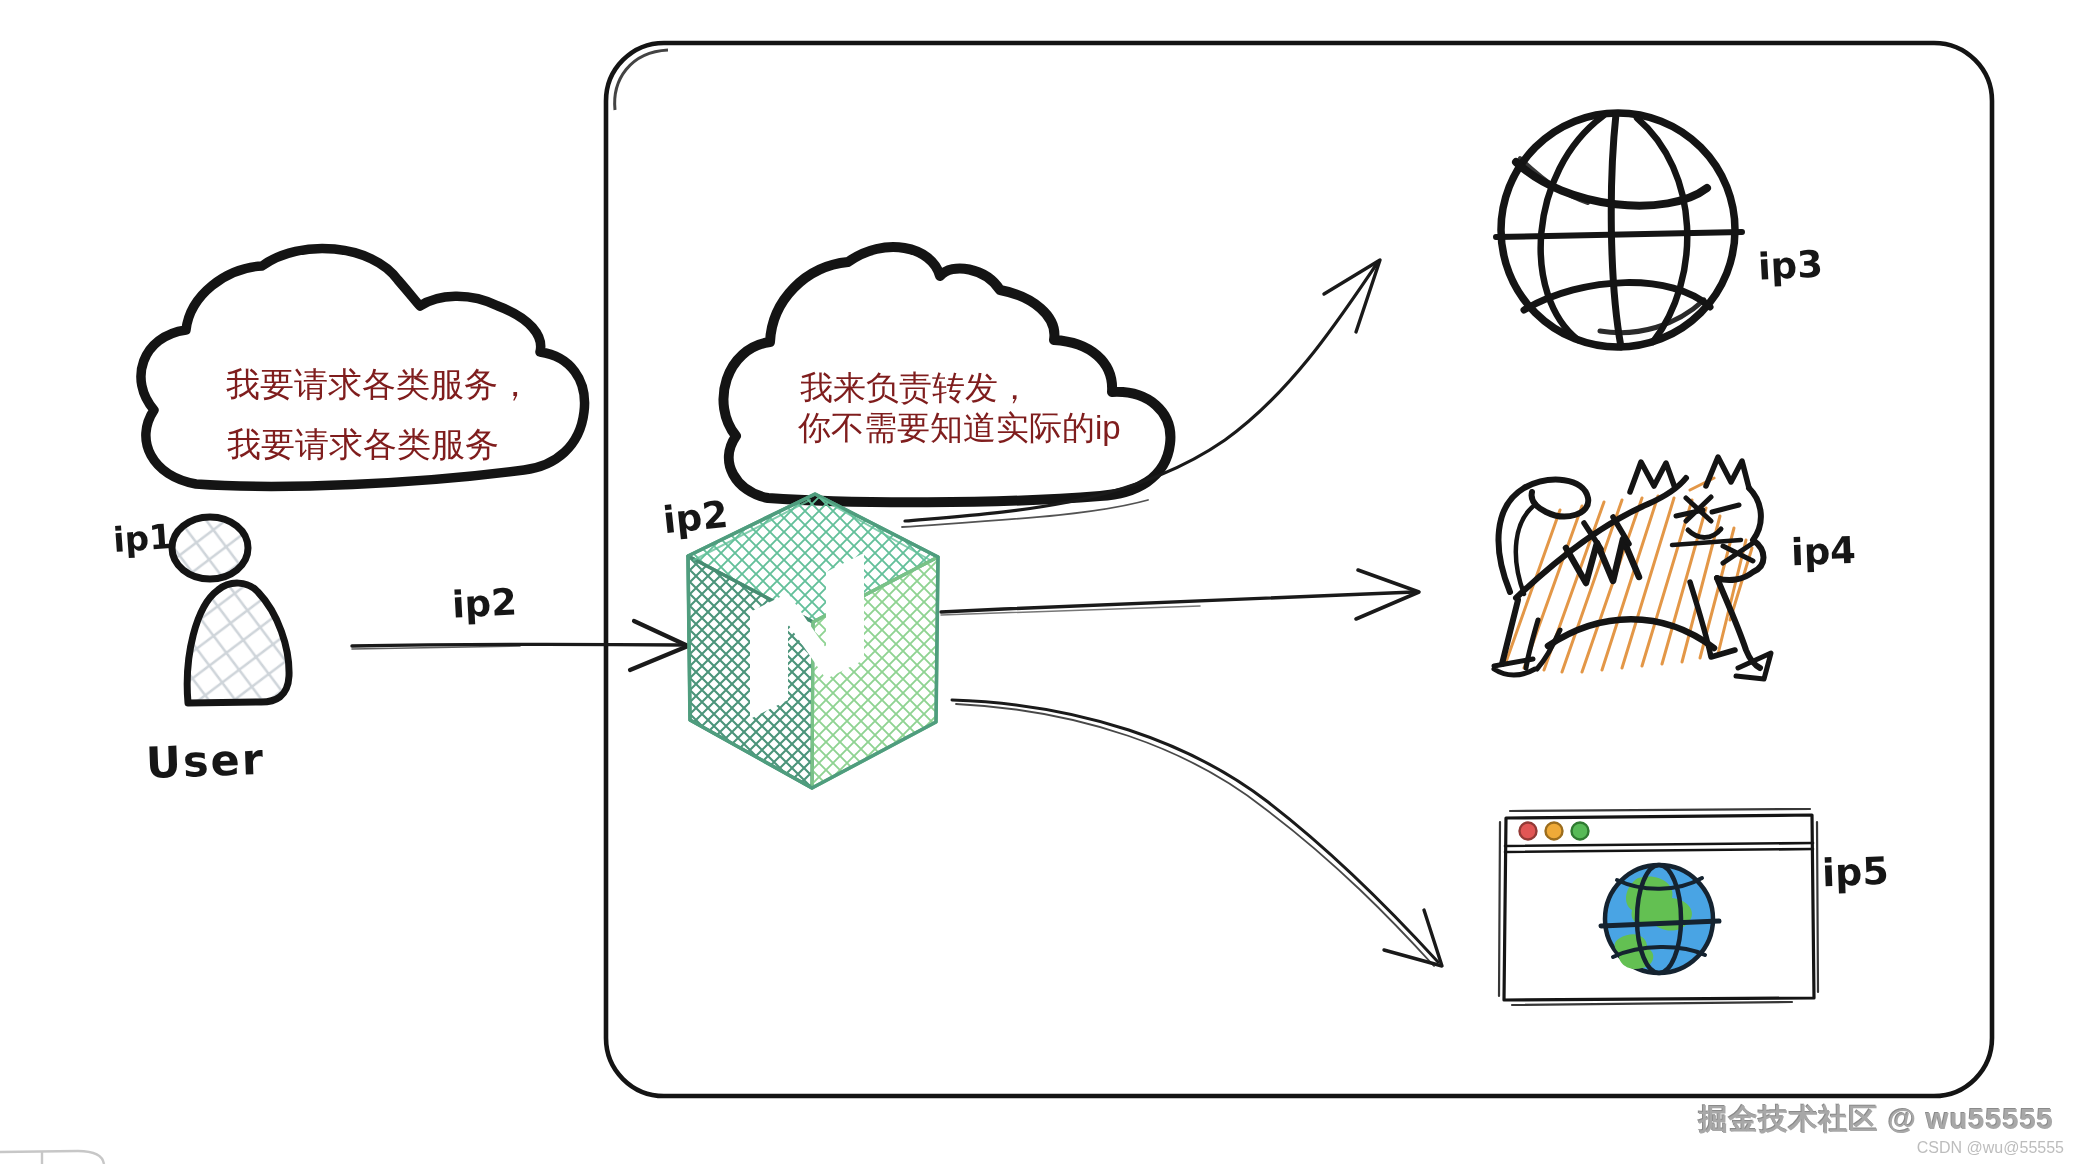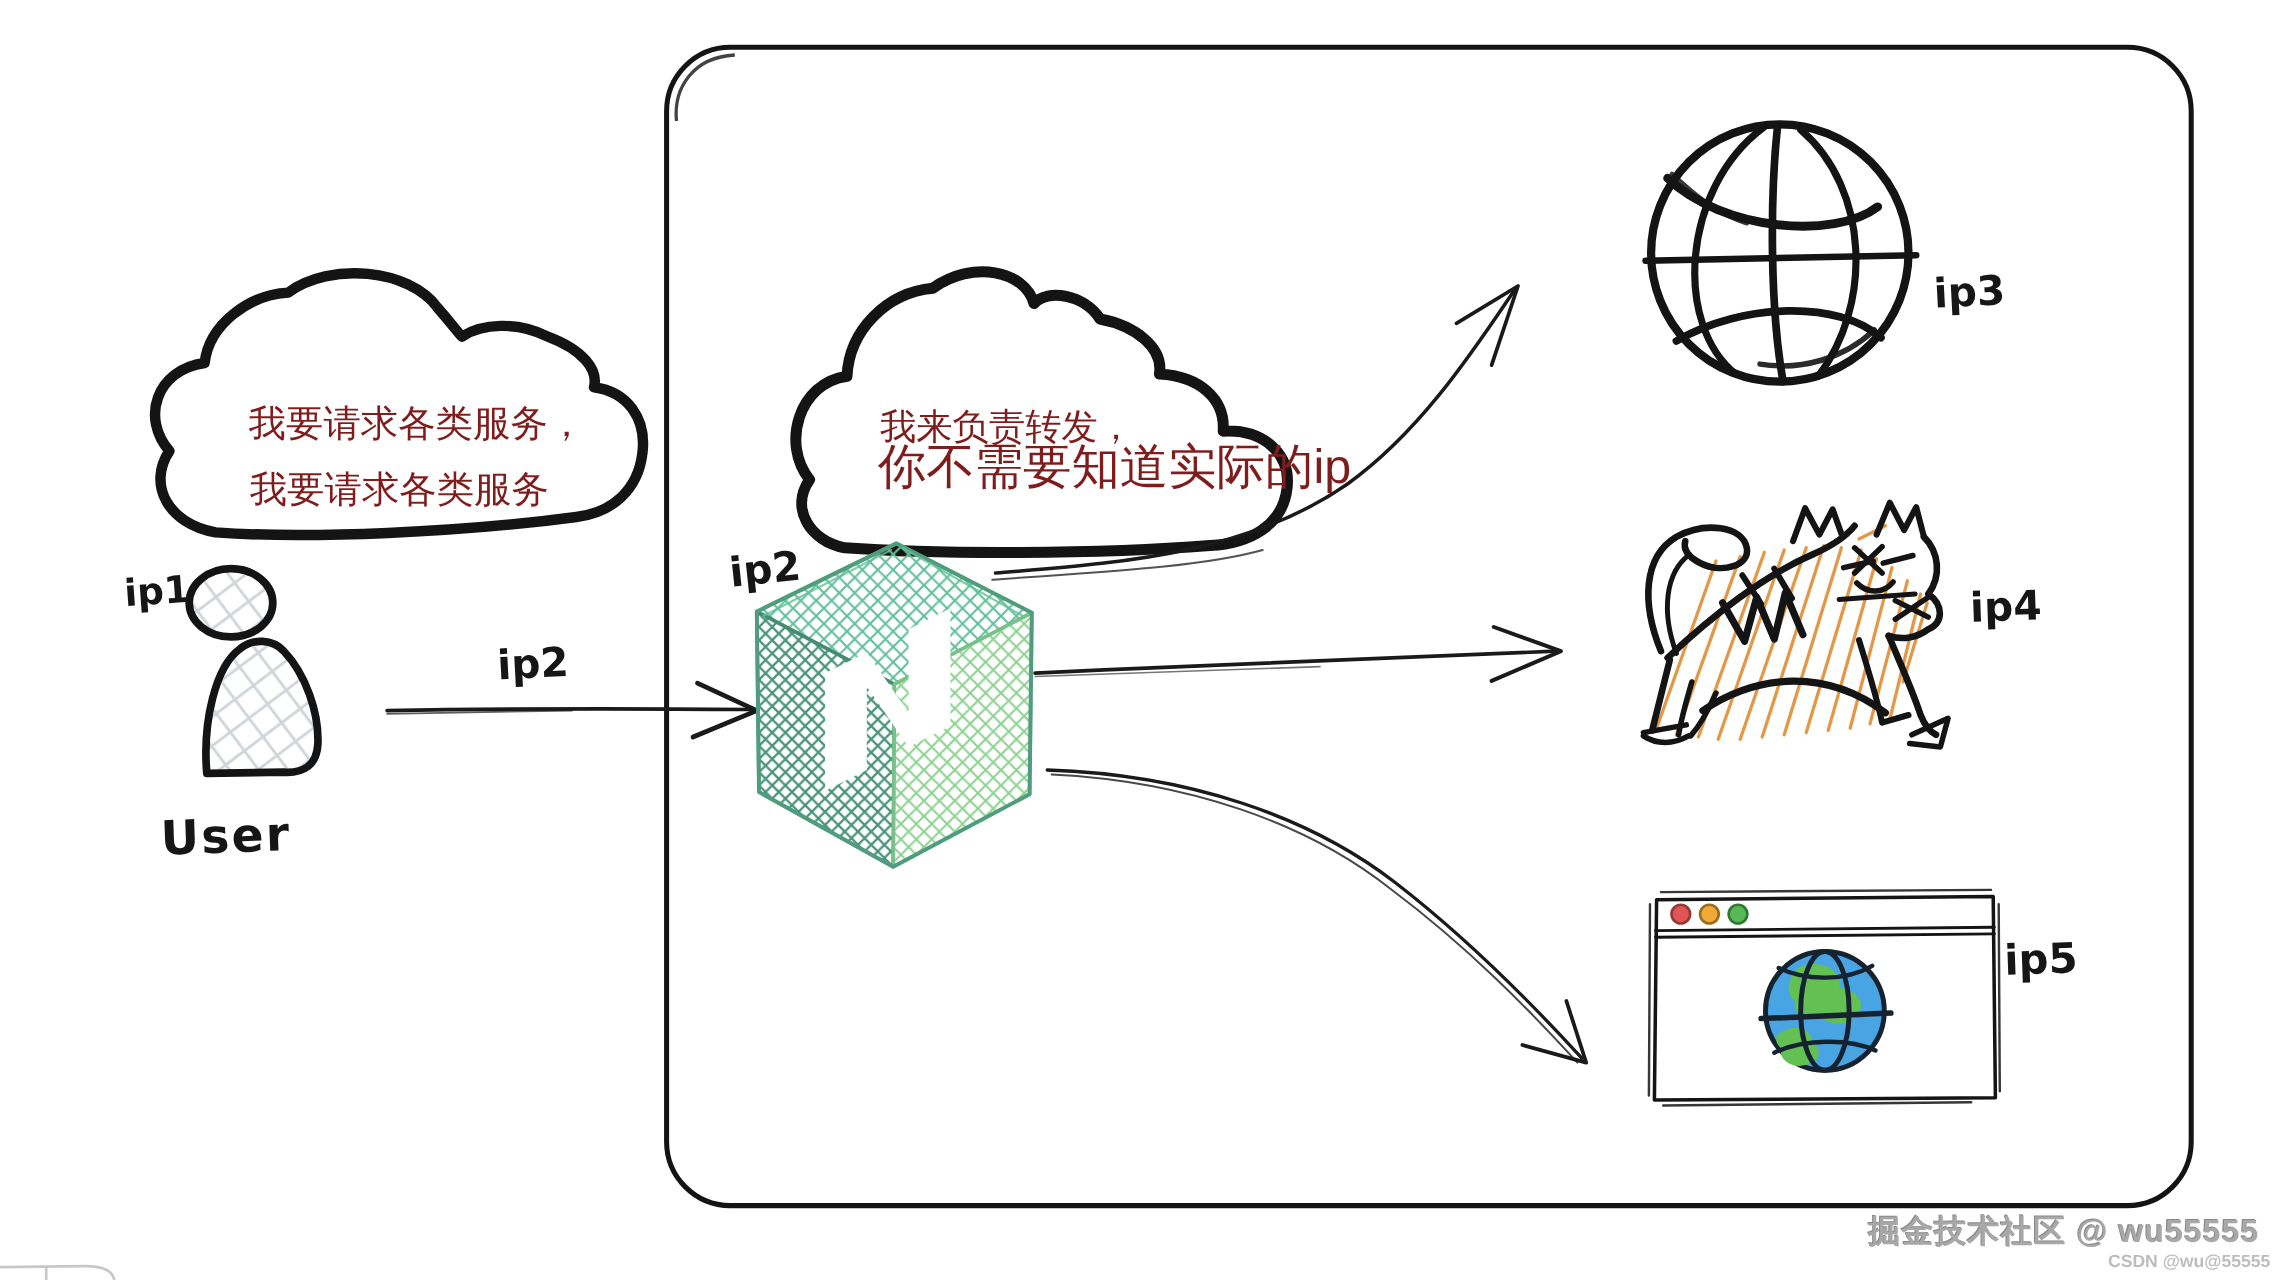--- a/index.html
+++ b/index.html
@@ -13,35 +13,35 @@
     font-family:"Liberation Sans","DejaVu Sans",sans-serif;
     font-weight:500;color:#7f1d1d;letter-spacing:0px;white-space:nowrap;
   }
   .hand{
     font-family:"DejaVu Sans","Liberation Sans",sans-serif;
     font-weight:700;color:#161616;white-space:nowrap;
   }
   .bubble1-l1{left:226px;top:362px;font-size:34px;}
   .bubble1-l2{left:227px;top:422px;font-size:34px;}
   .bubble2-l1{left:800px;top:366px;font-size:33px;}
-  .bubble2-l2{left:798px;top:395px;font-size:44px;}
+  .bubble2-l2{left:798px;top:406px;font-size:33px;}
   .lbl-ip1{left:113px;top:518px;font-size:34px;transform:rotate(-4deg);}
   .lbl-user{left:146px;top:736px;font-size:43px;transform:rotate(-2deg);letter-spacing:2px;}
   .lbl-ip2-arrow{left:452px;top:582px;font-size:37px;transform:rotate(-3deg);}
   .lbl-ip2-cube{left:663px;top:496px;font-size:37px;transform:rotate(-6deg);}
   .lbl-ip3{left:1758px;top:244px;font-size:37px;transform:rotate(-3deg);}
   .lbl-ip4{left:1791px;top:530px;font-size:37px;transform:rotate(-2deg);}
   .lbl-ip5{left:1822px;top:850px;font-size:38px;transform:rotate(-2deg);}
   .wm-main{
     right:24px;top:1100px;font-size:29px;font-weight:700;
     color:#a8a8a8;letter-spacing:1px;white-space:nowrap;
     text-shadow:-1px -1px 0 #8a8a8a, 2px 2px 2px #ffffff;
   }
   .wm-sub{
-    right:14px;top:1139px;font-size:16px;font-weight:700;
+    right:14px;top:1139px;font-size:16px;font-weight:400;
     color:#bdbdbd;white-space:nowrap;
   }
 </style>
 </head>
 <body>
 
 <div class="canvas">
 
   <svg class="abs" style="left:0;top:0" width="2078" height="1164" viewBox="0 0 2078 1164">
     <defs>

